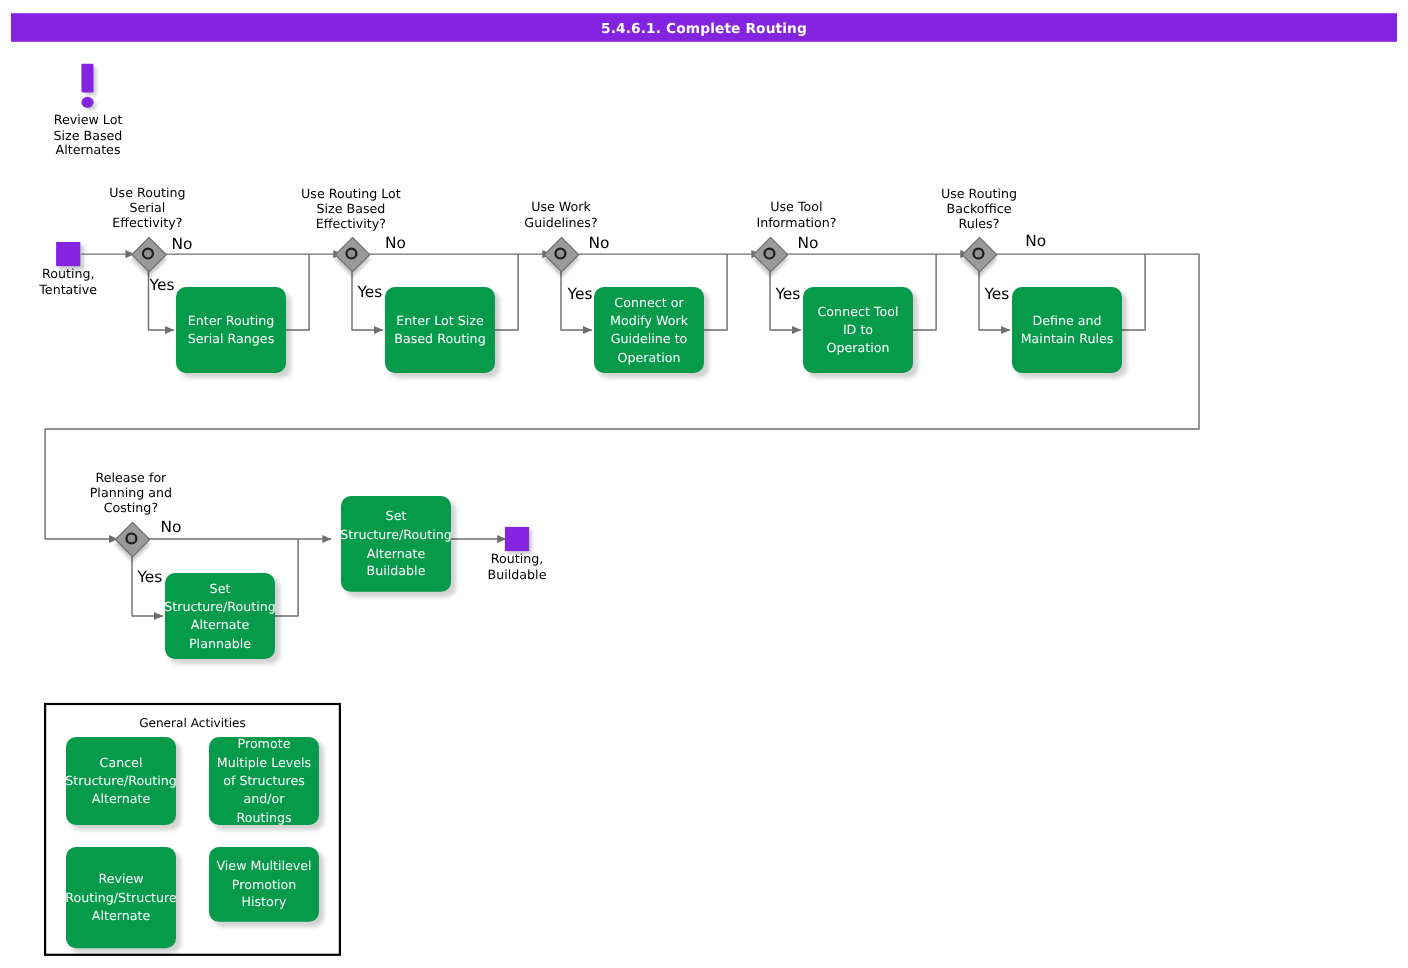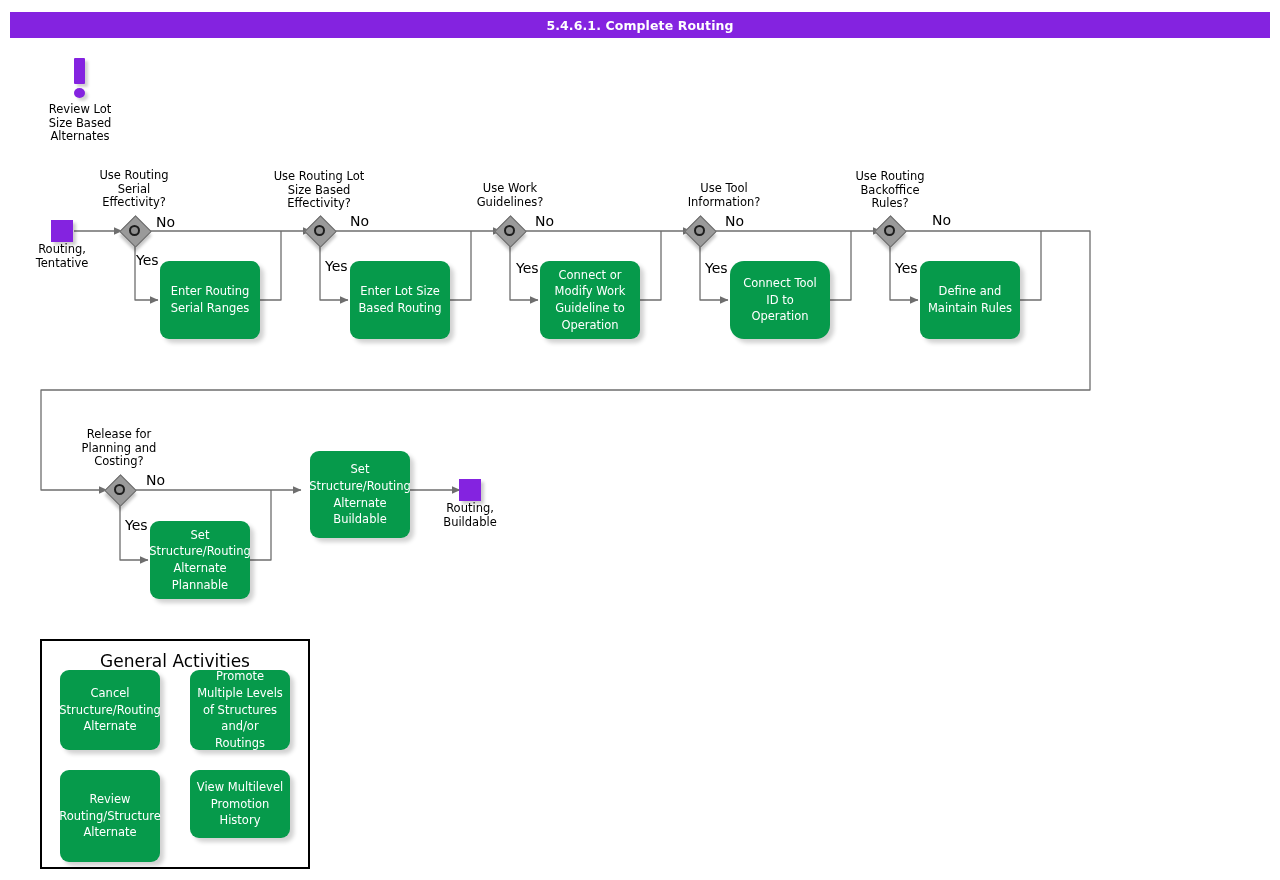--- a/index.html
+++ b/index.html
@@ -127,21 +127,21 @@
   .panel {
     position: absolute;
     border: 2px solid #000000;
     background: #ffffff;
     box-sizing: border-box;
   }
   .panel-title {
     position: absolute;
     width: 100%;
     text-align: center;
-    font-size: 17px;
+    font-size: 11px;
     color: #000000;
     top: 10px;
     left: 0;
   }
 </style>
 </head>
 <body>
 
 <svg id="canvas" width="1280" height="880" viewBox="0 0 1280 880">
   <defs>
@@ -258,21 +258,21 @@
 Routing</span>
 </div>
 
 <div class="node activity" style="left:540px; top:261px; width:100px; height:78px;">
   <span>Connect or
 Modify Work
 Guideline to
 Operation</span>
 </div>
 
-<div class="node activity" style="left:730px; top:261px; width:100px; height:78px;border-radius:14px;">
+<div class="node activity" style="left:730px; top:261px; width:100px; height:78px;">
   <span>Connect Tool ID
 to Operation</span>
 </div>
 
 <div class="node activity" style="left:920px; top:261px; width:100px; height:78px;">
   <span>Define and
 Maintain Rules</span>
 </div>
 
 <div class="label" style="left:59px; top:428px; width:120px;">Release for

